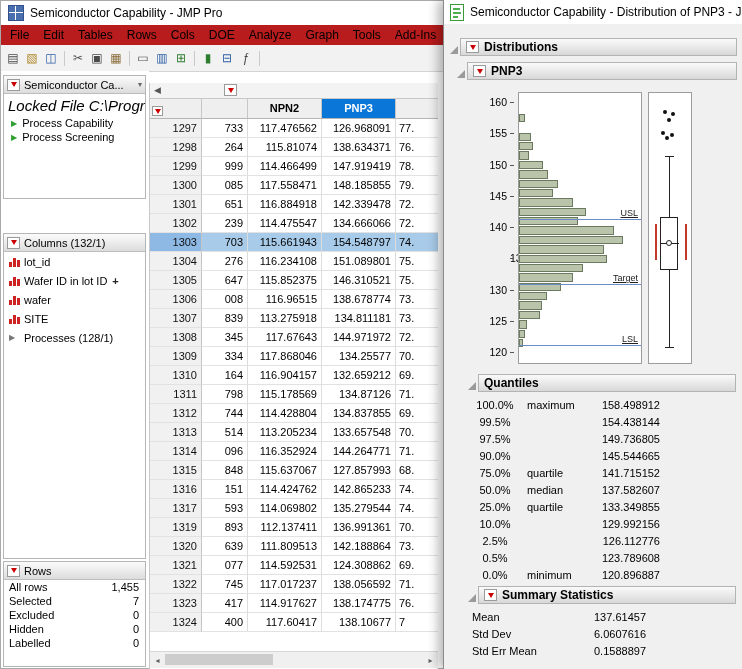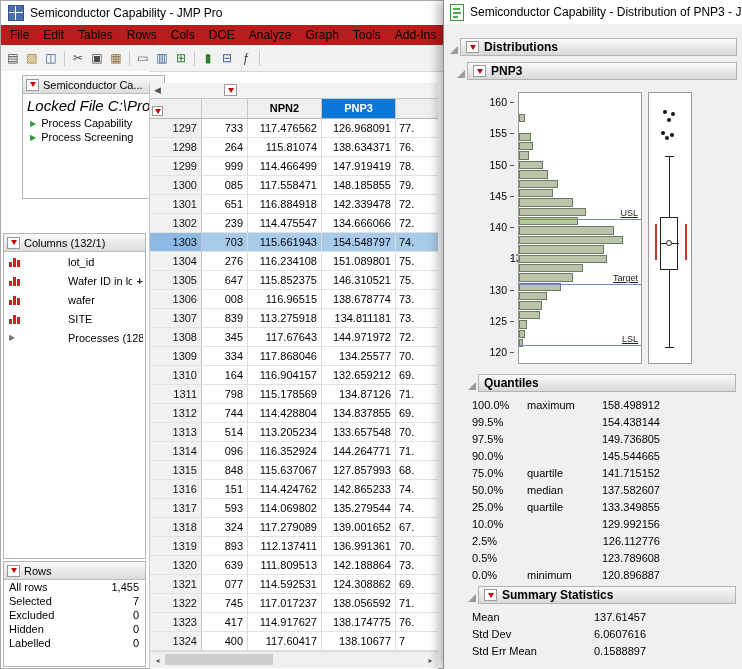--- a/index.html
+++ b/index.html
@@ -14,36 +14,36 @@
     background-size:14px 1px,1px 14px;background-position:0 6px,6px 0;background-repeat:no-repeat;}
   .menubar{position:absolute;top:24px;left:0;right:0;height:20px;background:#b91c1c;display:flex;align-items:center;padding-left:2px;}
   .menu-item{padding:2px 7px;font-size:12px;cursor:default;}
   .toolbar{position:absolute;top:44px;left:0;right:0;height:26px;background:#f2f2f2;border-bottom:1px solid #d4d4d4;display:flex;align-items:center;padding-left:3px;gap:1px;}
   .tb-icon{width:18px;height:17px;display:flex;align-items:center;justify-content:center;font-size:12px;}
   .tb-sep{width:1px;height:15px;background:#c9c9c9;margin:0 3px;}
 
   .main{position:absolute;top:70px;left:0;right:0;bottom:0;}
   .sidebar{position:absolute;left:0;top:0;width:148px;bottom:0;background:#fff;}
   .panel{position:absolute;left:2px;width:143px;border:1px solid #b5b5b5;background:#fff;box-sizing:border-box;overflow:hidden;}
-  .p1{top:4px;height:124px;margin-left:19px;}
+  .p1{top:4px;height:124px;}
   .p2{top:162px;height:326px;}
   .p3{top:490px;bottom:1px;}
   .panel-h{height:17px;display:flex;align-items:center;gap:4px;padding:0 3px;background:linear-gradient(#fbfbfb,#dcdcdc);border-bottom:1px solid #bdbdbd;font-size:11px;white-space:nowrap;overflow:hidden;}
   .hdr-chev{margin-left:auto;font-size:8px;color:#666;}
   .rtri{width:13px;height:12px;flex:none;background:#fff;border:1px solid #9a9a9a;display:inline-flex;align-items:center;justify-content:center;box-sizing:border-box;}
   .rtri::after{content:"";width:0;height:0;border-left:3px solid transparent;border-right:3px solid transparent;border-top:5px solid #cc0000;}
   .locked{font-style:italic;font-size:15px;padding:3px 4px 2px;white-space:nowrap;overflow:hidden;}
   .script-item{display:flex;align-items:center;gap:5px;padding:1px 2px 1px 7px;font-size:11px;}
   .garr{color:#2e9e2e;font-size:8px;}
   .col-item{display:flex;align-items:center;gap:4px;padding:2px 2px 2px 5px;font-size:11px;height:15px;}
   .colicon{width:11px;height:11px;flex:none;
     background-image:linear-gradient(#c22,#c22),linear-gradient(#c22,#c22),linear-gradient(#c22,#c22);
     background-size:3px 5px,3px 9px,3px 7px;background-position:0 100%,4px 100%,8px 100%;background-repeat:no-repeat;}
   .grp-tri{color:#777;font-size:8px;width:11px;flex:none;}
-  .col-label{white-space:nowrap;overflow:hidden;margin-left:44px;}
+  .col-label{white-space:nowrap;overflow:hidden;}
   .plus-badge{font-weight:bold;font-size:11px;color:#222;margin-left:1px;}
   .stat-row{display:flex;font-size:11px;padding:1px 6px 1px 5px;}
   .stat-label{flex:1;}
   .stat-value{text-align:right;}
 
   
   .tablearea{position:absolute;left:148px;top:12px;width:289px;height:587px;background:#fff;border-left:1px solid #c8c8c8;box-sizing:border-box;overflow:hidden;}
   .tstrip{height:15px;background:#f3f3f3;border-bottom:1px solid #c8c8c8;position:relative;}
   .collapse-arrow{position:absolute;left:4px;top:2px;font-size:9px;color:#555;line-height:11px;}
   .strip-tri{position:absolute;left:74px;top:1px;}
@@ -94,21 +94,21 @@
   .bplot{position:absolute;left:204px;top:4px;width:44px;height:272px;background:#fff;border:1px solid #9c9c9c;box-sizing:border-box;overflow:hidden;}
   .bp-line{position:absolute;background:#222;}
   .bp-box{position:absolute;border:1px solid #222;background:#fff;box-sizing:border-box;}
   .bp-bracket{position:absolute;border-left:2px solid #c0392b;width:0;}
   .bp-bracket.r{border-left:none;border-right:2px solid #c0392b;}
   .bp-mean{position:absolute;border:1px solid #222;border-radius:50%;background:#fff;box-sizing:border-box;}
   .bp-dot{position:absolute;background:#111;border-radius:50%;}
 
   #qtable{position:absolute;top:372px;left:28px;width:190px;}
   .qrow{display:flex;height:17px;font-size:11px;align-items:center;}
-  .q-pct{width:46px;text-align:left;flex:none;}
+  .q-pct{width:46px;text-align:center;flex:none;}
   .q-lab{width:52px;padding-left:9px;box-sizing:border-box;flex:none;}
   .q-val{flex:1;text-align:right;padding-right:2px;}
   #stable{position:absolute;top:584px;left:28px;width:190px;}
   .srow{display:flex;height:17px;font-size:11px;align-items:center;}
   .s-lab{width:90px;flex:none;}
   .s-val{flex:1;text-align:right;padding-right:16px;}
 </style>
 </head>
 <body>
 
@@ -387,27 +387,20 @@
               <div class="tcell c-npn">114.424762</div>
               <div class="tcell c-pnp">142.865233</div>
               <div class="tcell c-ovf">74.</div>
             </div>
             <div class="trow">
               <div class="tcell c-rn">1317</div>
               <div class="tcell c-lot">593</div>
               <div class="tcell c-npn">114.069802</div>
               <div class="tcell c-pnp">135.279544</div>
               <div class="tcell c-ovf">74.</div>
-            </div>
-            <div class="trow">
-              <div class="tcell c-rn">1318</div>
-              <div class="tcell c-lot">324</div>
-              <div class="tcell c-npn">117.279089</div>
-              <div class="tcell c-pnp">139.001652</div>
-              <div class="tcell c-ovf">67.</div>
             </div>
             <div class="trow">
               <div class="tcell c-rn">1319</div>
               <div class="tcell c-lot">893</div>
               <div class="tcell c-npn">112.137411</div>
               <div class="tcell c-pnp">136.991361</div>
               <div class="tcell c-ovf">70.</div>
             </div>
             <div class="trow">
               <div class="tcell c-rn">1320</div>

